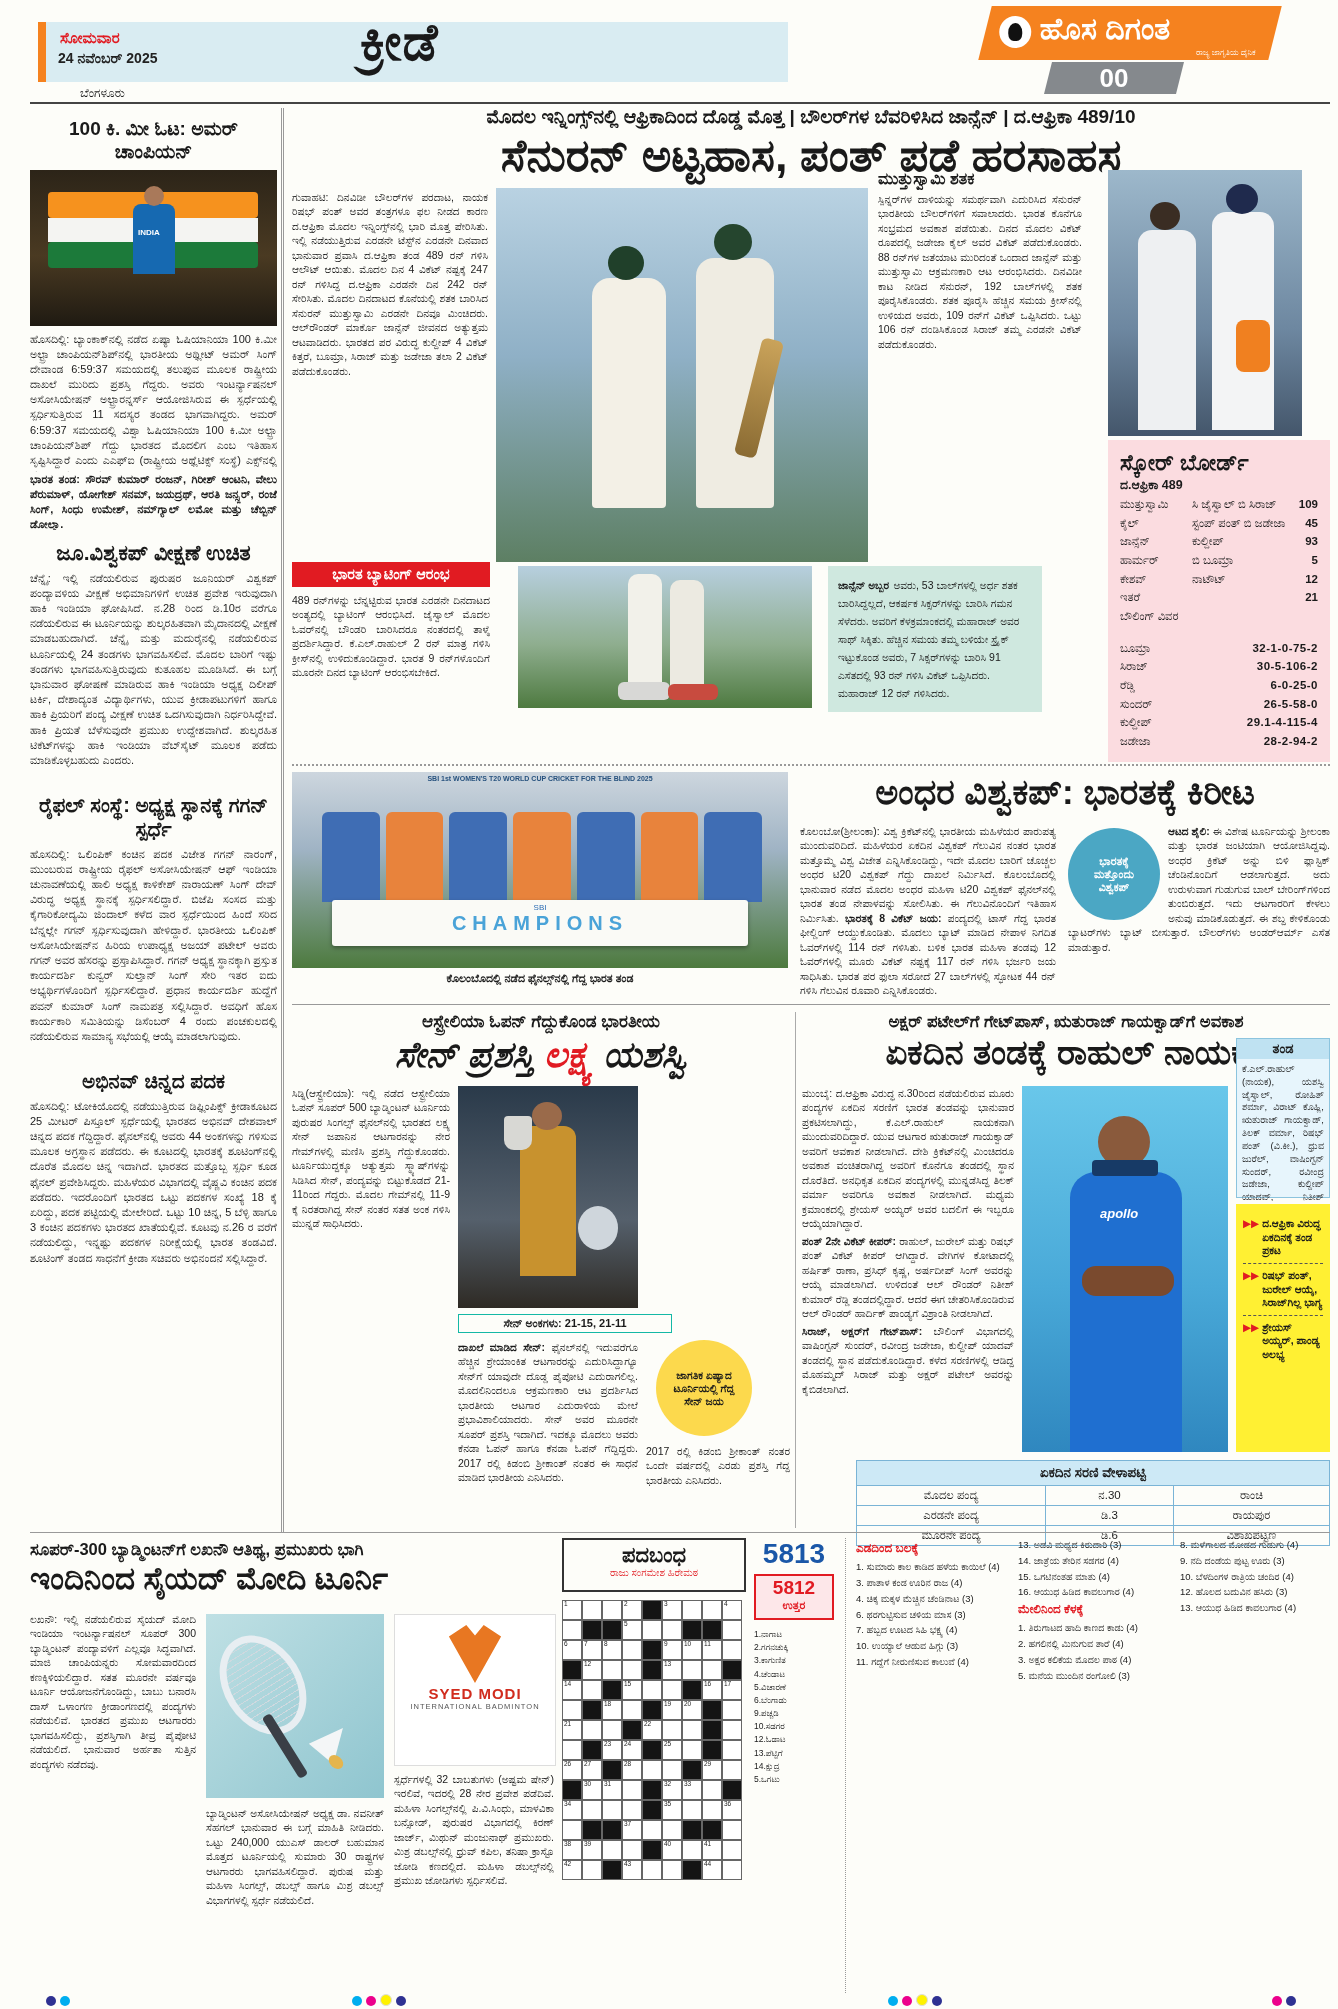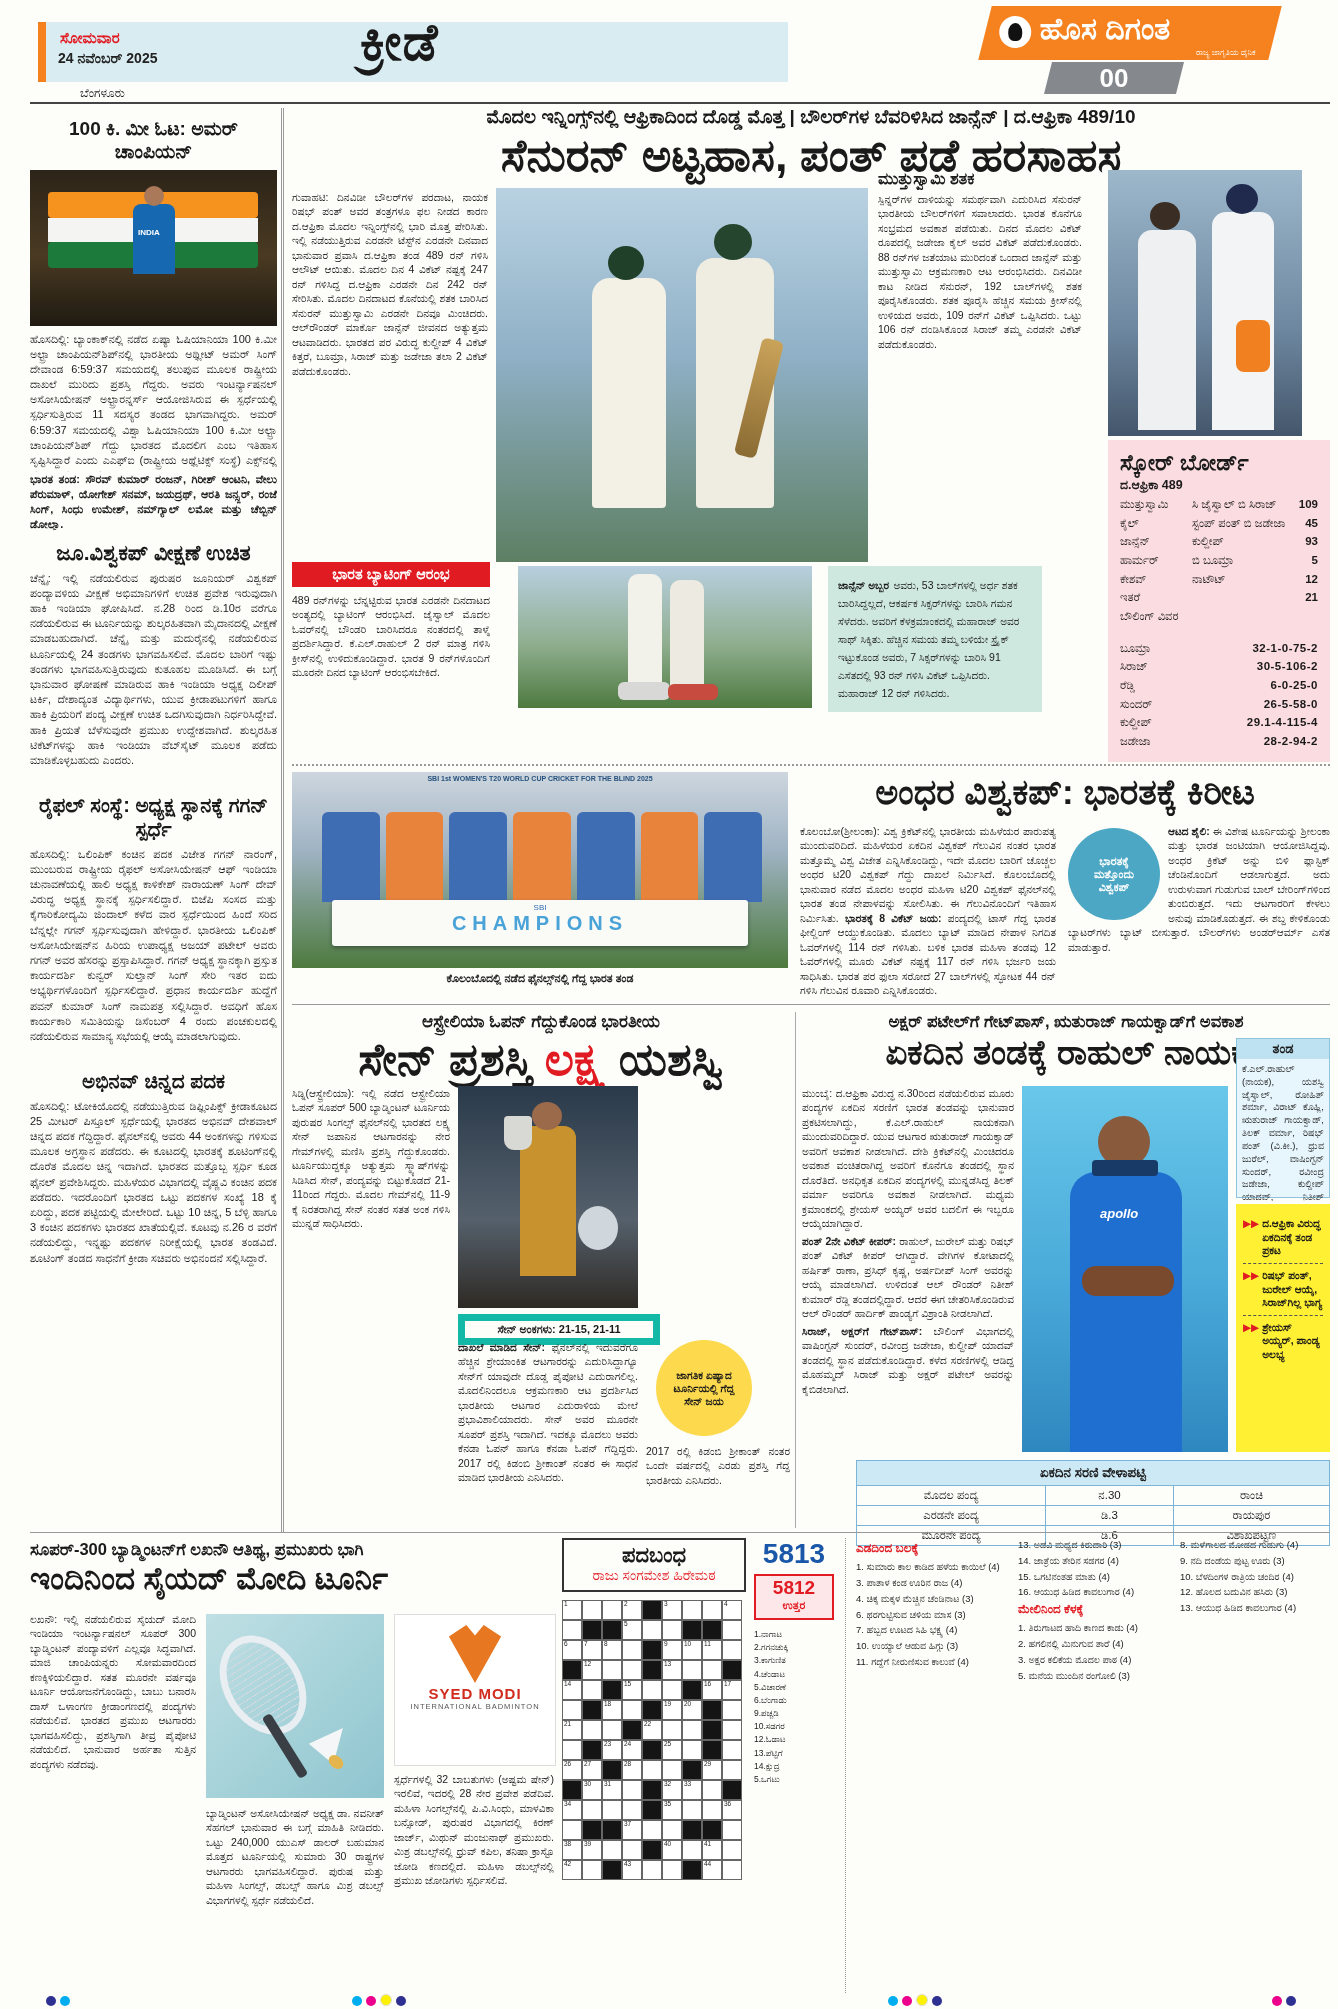--- a/index.html
+++ b/index.html
@@ -267,31 +267,31 @@
       <p class="small jt"><span class="b">ಆಟದ ಶೈಲಿ:</span>
       <span>ಈ ವಿಶೇಷ ಟೂರ್ನಿಯನ್ನು ಶ್ರೀಲಂಕಾ ಮತ್ತು ಭಾರತ ಜಂಟಿಯಾಗಿ ಆಯೋಜಿಸಿದ್ದವು. ಅಂಧರ ಕ್ರಿಕೆಟ್ ಅನ್ನು ಬಿಳಿ ಪ್ಲಾಸ್ಟಿಕ್ ಚೆಂಡಿನೊಂದಿಗೆ ಆಡಲಾಗುತ್ತದೆ. ಅದು ಉರುಳುವಾಗ ಗುಡುಗುವ ಬಾಲ್ ಬೇರಿಂಗ್‌ಗಳಿಂದ ತುಂಬಿರುತ್ತದೆ. ಇದು ಆಟಗಾರರಿಗೆ ಕೇಳಲು ಅನುವು ಮಾಡಿಕೊಡುತ್ತದೆ. ಈ ಶಬ್ದ ಕೇಳಿಕೊಂಡು ಬ್ಯಾಟರ್‌ಗಳು ಬ್ಯಾಟ್ ಬೀಸುತ್ತಾರೆ. ಬೌಲರ್‌ಗಳು ಅಂಡರ್‌ಆರ್ಮ್ ಎಸೆತ ಮಾಡುತ್ತಾರೆ.</span></p>
     </div>
   </div>
 
   <div class="abs hair" style="left:292px;top:1004px;width:1038px;height:1px;"></div>
   <div class="abs" style="left:795px;top:1012px;height:516px;border-left:1px solid #aaa;"></div>
 
   <div class="abs" style="left:292px;top:1012px;width:498px;height:518px;">
     <div class="kick c" style="font-size:17px;">ಆಸ್ಟ್ರೇಲಿಯಾ ಓಪನ್ ಗೆದ್ದುಕೊಂಡ ಭಾರತೀಯ</div>
-    <h2 class="b c" style="font-size:45px;margin-top:2px;"><span>ಸೇನ್ ಪ್ರಶಸ್ತಿ </span><span class="red">ಲಕ್ಷ್ಯ</span><span> ಯಶಸ್ವಿ</span></h2>
+    <h2 class="b c" style="font-size:36px;margin-top:2px;font-style:italic;"><span>ಸೇನ್ ಪ್ರಶಸ್ತಿ </span><span class="red">ಲಕ್ಷ್ಯ</span><span> ಯಶಸ್ವಿ</span></h2>
 
     <p class="abs small jt ov" style="left:0;top:74px;width:158px;height:444px;">ಸಿಡ್ನಿ(ಆಸ್ಟ್ರೇಲಿಯಾ): ಇಲ್ಲಿ ನಡೆದ ಆಸ್ಟ್ರೇಲಿಯಾ ಓಪನ್ ಸೂಪರ್ 500 ಬ್ಯಾಡ್ಮಿಂಟನ್ ಟೂರ್ನಿಯ ಪುರುಷರ ಸಿಂಗಲ್ಸ್ ಫೈನಲ್‌ನಲ್ಲಿ ಭಾರತದ ಲಕ್ಷ್ಯ ಸೇನ್ ಜಪಾನಿನ ಆಟಗಾರನನ್ನು ನೇರ ಗೇಮ್‌ಗಳಲ್ಲಿ ಮಣಿಸಿ ಪ್ರಶಸ್ತಿ ಗೆದ್ದುಕೊಂಡರು. ಟೂರ್ನಿಯುದ್ದಕ್ಕೂ ಅತ್ಯುತ್ತಮ ಸ್ಮ್ಯಾಷ್‌ಗಳನ್ನು ಸಿಡಿಸಿದ ಸೇನ್, ಪಂದ್ಯವನ್ನು ಬಿಟ್ಟುಕೊಡದೆ 21-11ರಿಂದ ಗೆದ್ದರು. ಮೊದಲ ಗೇಮ್‌ನಲ್ಲಿ 11-9 ಕ್ಕೆ ನಿರತರಾಗಿದ್ದ ಸೇನ್ ನಂತರ ಸತತ ಅಂಕ ಗಳಿಸಿ ಮುನ್ನಡೆ ಸಾಧಿಸಿದರು.</p>
 
     <div class="abs" style="left:166px;top:74px;width:180px;height:222px;background:linear-gradient(180deg,#2a3a4a 0%,#55606c 60%,#2e2a24 100%);">
       <div style="position:absolute;left:62px;top:40px;width:56px;height:150px;background:#c8922e;border-radius:12px 12px 0 0;"></div>
       <div style="position:absolute;left:74px;top:16px;width:30px;height:28px;border-radius:50%;background:#9a6a4a;"></div>
       <div style="position:absolute;left:46px;top:30px;width:28px;height:34px;background:#d8d8d4;border-radius:4px 4px 10px 10px;"></div>
       <div style="position:absolute;left:120px;top:120px;width:40px;height:44px;border-radius:50%;background:#cfd6dc;"></div>
     </div>
-    <div class="abs b c" style="left:166px;top:302px;width:180px;font-size:11px;border:7px solid #14b8a6;padding:2px 4px;">ಸೇನ್ ಅಂಕಗಳು: 21-15, 21-11</div>
+    <div class="abs b c" style="left:166px;top:302px;width:180px;font-size:11px;border:1px solid #14b8a6;padding:2px 16px;">ಸೇನ್ ಅಂಕಗಳು: 21-15, 21-11</div>
     <div class="abs small jt ov" style="left:166px;top:328px;width:180px;height:190px;">
       <span class="b">ದಾಖಲೆ ಮಾಡಿದ ಸೇನ್:</span>
       <span>ಫೈನಲ್‌ನಲ್ಲಿ ಇದುವರೆಗೂ ಹೆಚ್ಚಿನ ಶ್ರೇಯಾಂಕಿತ ಆಟಗಾರರನ್ನು ಎದುರಿಸಿದ್ದಾಗ್ಯೂ ಸೇನ್‌ಗೆ ಯಾವುದೇ ದೊಡ್ಡ ಪೈಪೋಟಿ ಎದುರಾಗಲಿಲ್ಲ. ಮೊದಲಿನಿಂದಲೂ ಆಕ್ರಮಣಕಾರಿ ಆಟ ಪ್ರದರ್ಶಿಸಿದ ಭಾರತೀಯ ಆಟಗಾರ ಎದುರಾಳಿಯ ಮೇಲೆ ಪ್ರಭಾವಿಶಾಲಿಯಾದರು. ಸೇನ್ ಅವರ ಮೂರನೇ ಸೂಪರ್ ಪ್ರಶಸ್ತಿ ಇದಾಗಿದೆ. ಇದಕ್ಕೂ ಮೊದಲು ಅವರು ಕೆನಡಾ ಓಪನ್ ಹಾಗೂ ಕೆನಡಾ ಓಪನ್ ಗೆದ್ದಿದ್ದರು. 2017 ರಲ್ಲಿ ಕಿಡಂಬಿ ಶ್ರೀಕಾಂತ್ ನಂತರ ಈ ಸಾಧನೆ ಮಾಡಿದ ಭಾರತೀಯ ಎನಿಸಿದರು.</span>
     </div>
     <div class="abs circ" style="left:364px;top:328px;width:96px;height:96px;background:#fcd94d;font-size:10.5px;color:#1a1a1a;">ಜಾಗತಿಕ ಏಷ್ಯಾದ ಟೂರ್ನಿಯಲ್ಲಿ ಗೆದ್ದ ಸೇನ್ ಜಯ</div>
     <p class="abs small jt ov" style="left:354px;top:432px;width:144px;height:86px;">2017 ರಲ್ಲಿ ಕಿಡಂಬಿ ಶ್ರೀಕಾಂತ್ ನಂತರ ಒಂದೇ ವರ್ಷದಲ್ಲಿ ಎರಡು ಪ್ರಶಸ್ತಿ ಗೆದ್ದ ಭಾರತೀಯ ಎನಿಸಿದರು.</p>
   </div>
 
   <div class="abs" style="left:802px;top:1012px;width:528px;height:518px;">
     <div class="kick c" style="font-size:16.5px;">ಅಕ್ಷರ್ ಪಟೇಲ್‌ಗೆ ಗೇಟ್‌ಪಾಸ್, ಋತುರಾಜ್ ಗಾಯಕ್ವಾಡ್‌ಗೆ ಅವಕಾಶ</div>
@@ -384,21 +384,21 @@
       <div style="font-size:7.5px;color:#555;letter-spacing:1px;">INTERNATIONAL BADMINTON</div>
     </div>
 
     <p class="abs small jt ov" style="left:176px;top:266px;width:178px;height:192px;">ಬ್ಯಾಡ್ಮಿಂಟನ್ ಅಸೋಸಿಯೇಷನ್ ಅಧ್ಯಕ್ಷ ಡಾ. ನವನೀತ್ ಸೆಹಗಲ್ ಭಾನುವಾರ ಈ ಬಗ್ಗೆ ಮಾಹಿತಿ ನೀಡಿದರು. ಒಟ್ಟು 240,000 ಯುಎಸ್ ಡಾಲರ್ ಬಹುಮಾನ ಮೊತ್ತದ ಟೂರ್ನಿಯಲ್ಲಿ ಸುಮಾರು 30 ರಾಷ್ಟ್ರಗಳ ಆಟಗಾರರು ಭಾಗವಹಿಸಲಿದ್ದಾರೆ. ಪುರುಷ ಮತ್ತು ಮಹಿಳಾ ಸಿಂಗಲ್ಸ್, ಡಬಲ್ಸ್ ಹಾಗೂ ಮಿಶ್ರ ಡಬಲ್ಸ್ ವಿಭಾಗಗಳಲ್ಲಿ ಸ್ಪರ್ಧೆ ನಡೆಯಲಿದೆ.</p>
     <p class="abs small jt ov" style="left:364px;top:232px;width:160px;height:226px;">ಸ್ಪರ್ಧೆಗಳಲ್ಲಿ 32 ಬಾಬತುಗಳು (ಅಷ್ಟಮ ಷೇನ್) ಇರಲಿವೆ, ಇದರಲ್ಲಿ 28 ನೇರ ಪ್ರವೇಶ ಪಡೆದಿವೆ. ಮಹಿಳಾ ಸಿಂಗಲ್ಸ್‌ನಲ್ಲಿ ಪಿ.ವಿ.ಸಿಂಧು, ಮಾಳವಿಕಾ ಬನ್ಸೋಡ್, ಪುರುಷರ ವಿಭಾಗದಲ್ಲಿ ಕಿರಣ್ ಜಾರ್ಜ್, ಮಿಥುನ್ ಮಂಜುನಾಥ್ ಪ್ರಮುಖರು. ಮಿಶ್ರ ಡಬಲ್ಸ್‌ನಲ್ಲಿ ಧ್ರುವ್ ಕಪಿಲ, ತನಿಷಾ ಕ್ರಾಸ್ಟೊ ಜೋಡಿ ಕಣದಲ್ಲಿದೆ. ಮಹಿಳಾ ಡಬಲ್ಸ್‌ನಲ್ಲಿ ಪ್ರಮುಖ ಜೋಡಿಗಳು ಸ್ಪರ್ಧಿಸಲಿವೆ.</p>
   </div>
 
   <div class="abs" style="left:562px;top:1538px;width:276px;height:460px;">
     <div class="cwhead" style="width:184px;height:54px;">
       <div class="b" style="font-size:21px;">ಪದಬಂಧ</div>
-      <div class="red" style="font-size:14px;">ರಾಜು ಸಂಗಮೇಶ ಹಿರೇಮಠ</div>
+      <div class="red" style="font-size:10px;">ರಾಜು ಸಂಗಮೇಶ ಹಿರೇಮಠ</div>
     </div>
     <div class="abs b c" style="left:192px;top:0;width:80px;font-size:28px;color:#1a57a8;">5813</div>
     <div class="abs c" style="left:192px;top:36px;width:80px;height:46px;border:2px solid #e11b22;background:#fde7e9;box-sizing:border-box;">
       <div class="b red" style="font-size:19px;line-height:1.1;margin-top:2px;">5812</div>
       <div class="b red" style="font-size:11px;font-family:Liberation Serif, serif;">ಉತ್ತರ</div>
     </div>
     <div id="cwgrid" class="cw abs" style="left:0;top:62px;">
         <div class="cell">
           <span class="n">1</span>
         </div>

